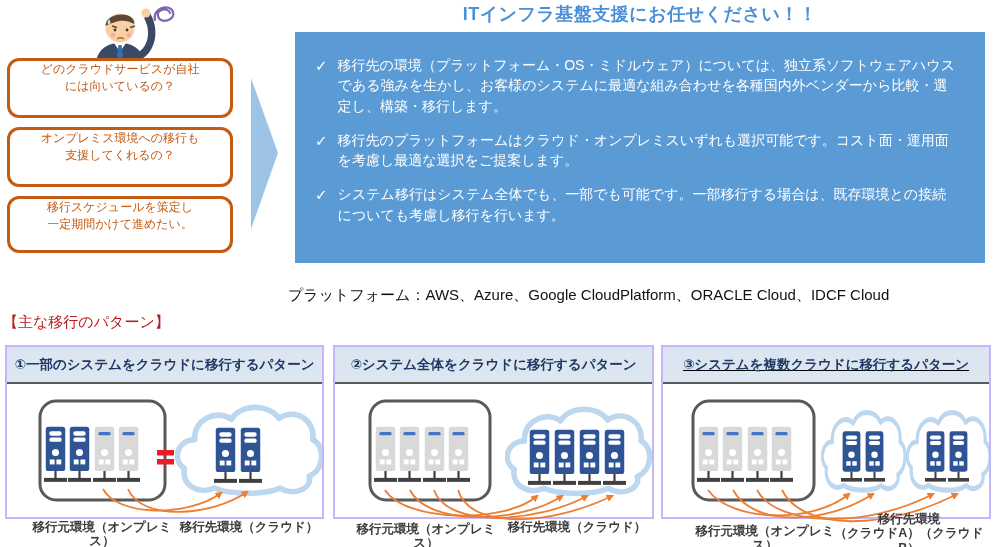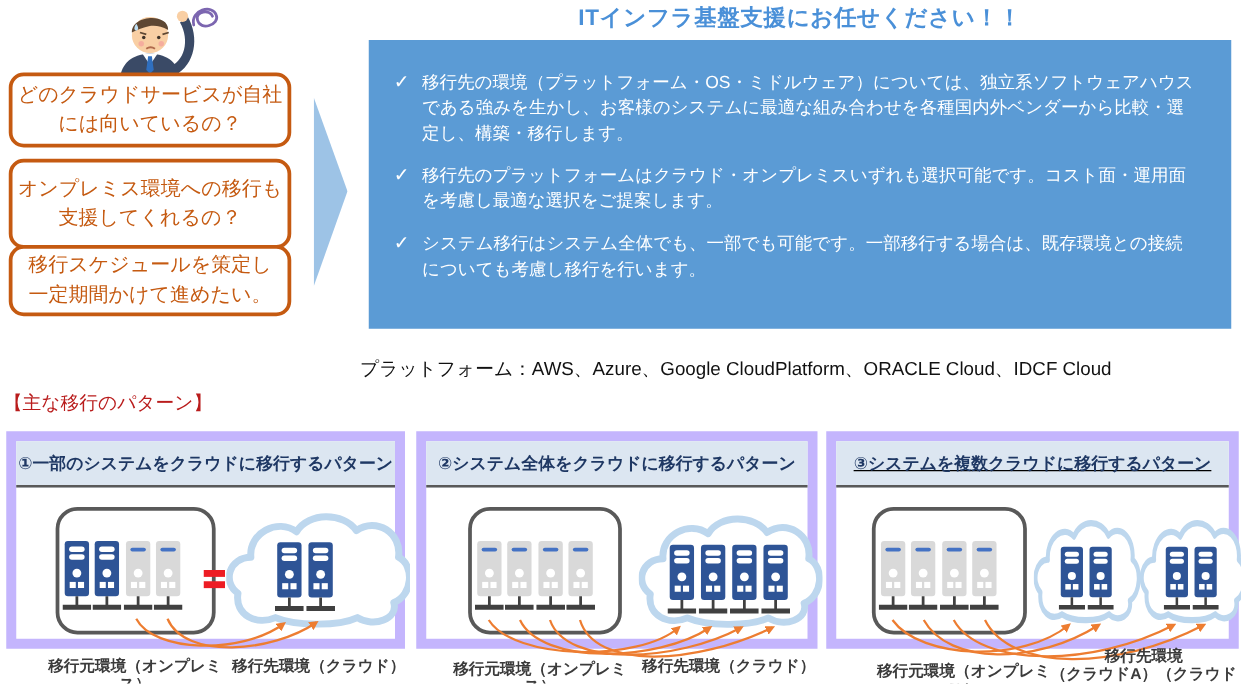--- a/index.html
+++ b/index.html
@@ -5,26 +5,26 @@
   html,body{margin:0;padding:0;background:#fff;}
   .canvas{
     position:relative;width:993px;height:547px;background:#fff;overflow:hidden;
     font-family:"Liberation Sans","DejaVu Sans",sans-serif;
   }
   
   .person{position:absolute;left:72px;top:0;width:112px;height:62px;}
   .bubble{
     position:absolute;left:7px;width:226px;box-sizing:border-box;
     border:3px solid #C55A11;border-radius:12px;background:#fff;
-    color:#C55A11;font-size:16px;font-weight:500;text-align:center;
-    display:flex;align-items:center;justify-content:center;
+    color:#C55A11;font-size:12px;font-weight:500;text-align:center;
+    display:flex;align-items:flex-start;justify-content:center;
     white-space:pre-line;line-height:1.45;
   }
   .bubble1{top:58px;height:60px;}
-  .bubble2{top:127px;height:72px;}
+  .bubble2{top:127px;height:60px;}
   .bubble3{top:196px;height:57px;}
   .chevron{position:absolute;left:251px;top:78px;width:27px;height:151px;}
   
   .main-title{
     position:absolute;left:295px;top:2px;width:690px;text-align:center;
     color:#4A90D8;font-size:18px;font-weight:800;letter-spacing:.5px;
   }
   .panel{
     position:absolute;left:295px;top:32px;width:690px;height:231px;
     background:#5B9BD5;box-sizing:border-box;padding:23px 26px 0 20px;
@@ -34,21 +34,21 @@
   .b-text{font-size:14px;line-height:1.45;}
   
   .platforms{
     position:absolute;left:288px;top:286px;width:700px;
     font-size:15px;font-weight:normal;color:#111;
   }
   
   .patterns-heading{position:absolute;left:3px;top:313px;font-size:15px;color:#b91c1c;}
   .card{
     position:absolute;top:345px;height:174px;box-sizing:border-box;
-    border:8px solid #c4b5fd;background:#fff;
+    border:2px solid #c4b5fd;background:#fff;
   }
   .card1{left:5px;width:319px;}
   .card2{left:333px;width:321px;}
   .card3{left:661px;width:330px;text-decoration:underline;}
   .card-head{
     height:35px;border-bottom:2px solid #595959;background:#DCE6F1;
     color:#1F3864;font-size:13.5px;font-weight:bold;text-align:center;
     display:flex;align-items:center;justify-content:center;
   }
   .card-body{position:relative;height:157px;}

